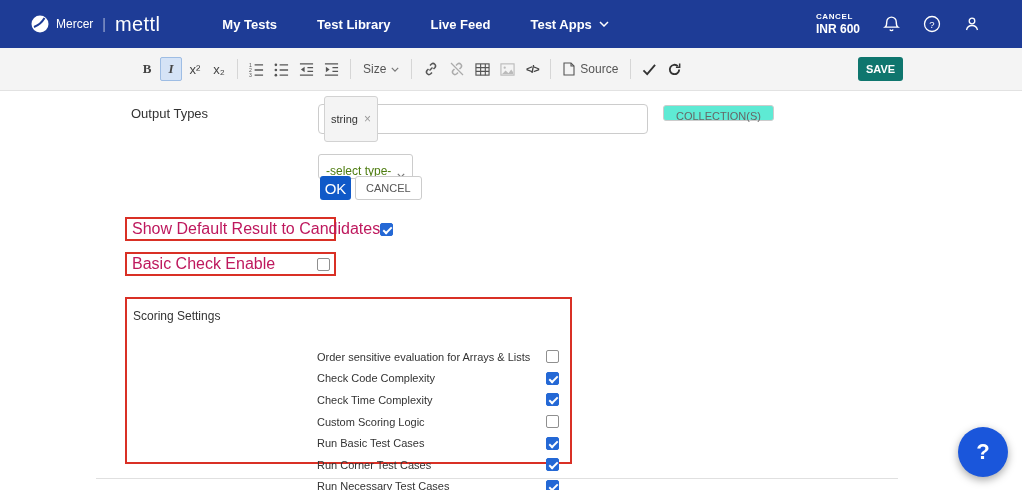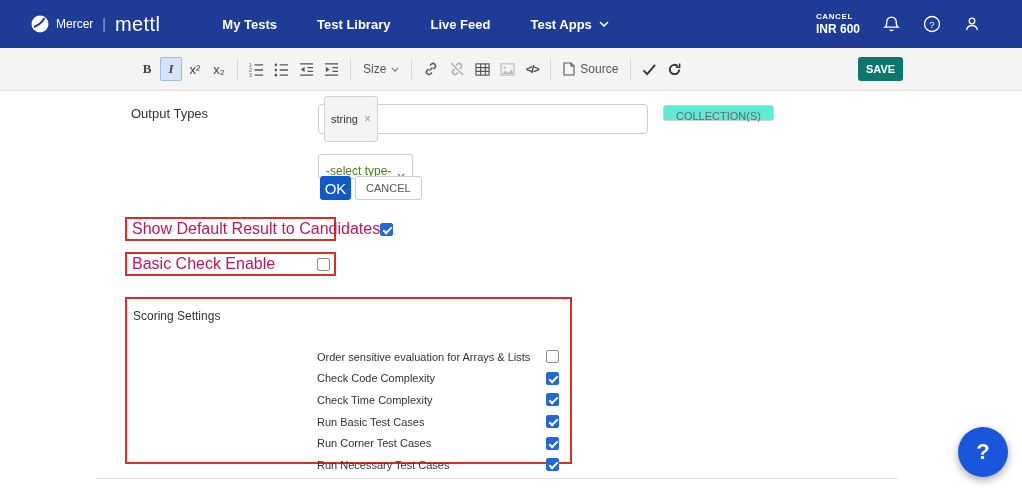--- a/index.html
+++ b/index.html
@@ -266,20 +266,24 @@
       </div>
       <div class="scoring-row">
         <span class="row-label">Check Code Complexity</span>
         <span class="cb checked"></span>
       </div>
       <div class="scoring-row">
         <span class="row-label">Check Time Complexity</span>
         <span class="cb checked"></span>
       </div>
       <div class="scoring-row">
+        <span class="row-label">Custom Scoring Logic</span>
+        <span class="cb"></span>
+      </div>
+      <div class="scoring-row">
         <span class="row-label">Run Basic Test Cases</span>
         <span class="cb checked"></span>
       </div>
       <div class="scoring-row">
         <span class="row-label">Run Corner Test Cases</span>
         <span class="cb checked"></span>
       </div>
       <div class="scoring-row">
         <span class="row-label">Run Necessary Test Cases</span>
         <span class="cb checked"></span>

